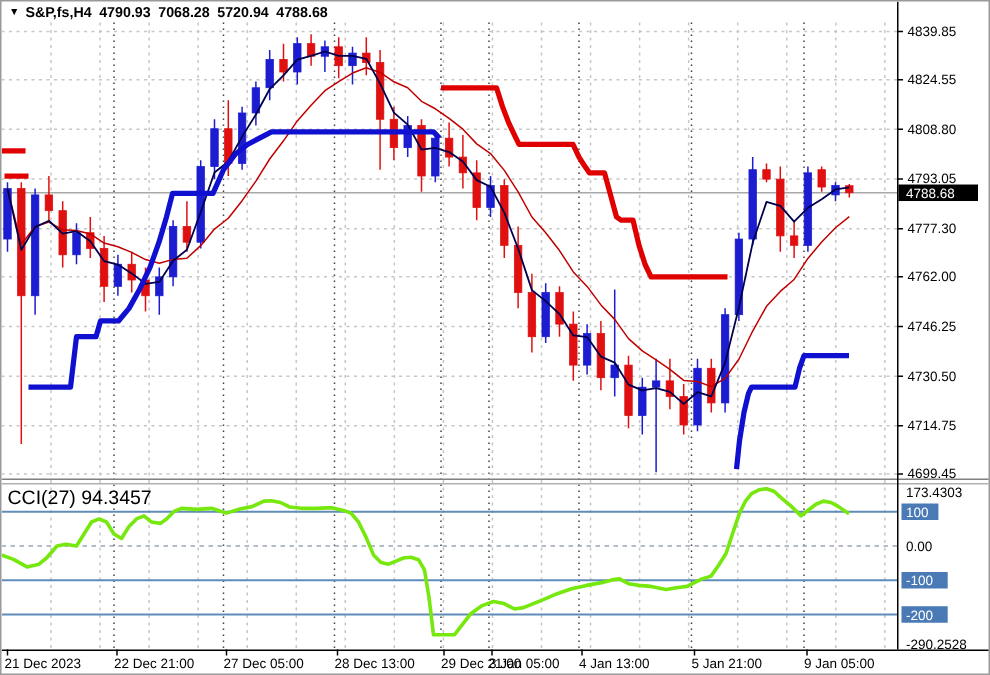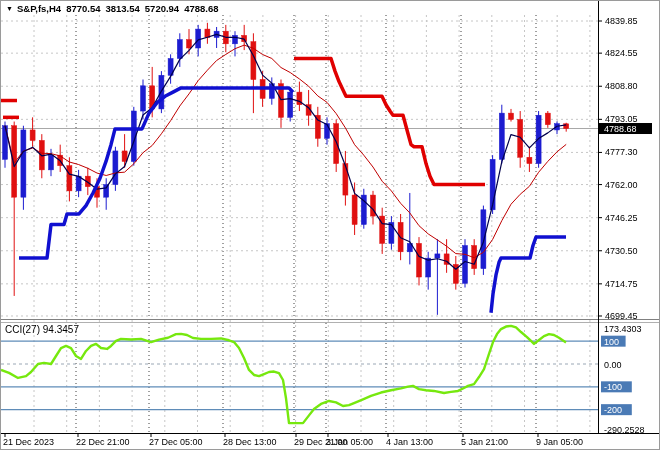--- a/index.html
+++ b/index.html
@@ -3,21 +3,21 @@
 <meta charset="utf-8">
 <style>
   html,body{margin:0;padding:0;background:#fff;}
   #wrap{position:relative;width:660px;height:450px;background:#fff;border:1px solid #9a9a9a;
         box-sizing:border-box;overflow:hidden;font-family:"Liberation Sans",sans-serif;}
   svg{position:absolute;left:0;top:0;}
   #title{position:absolute;left:5px;top:2px;font-size:9.5px;font-weight:700;color:#000;
          letter-spacing:0;white-space:nowrap;}
   #title .tri{font-size:7px;position:relative;top:-1px;margin-right:4px;}
   #title span.num{margin-left:5px;}
-  #ccilabel{position:absolute;left:4px;top:323px;font-size:10px;color:#000;white-space:nowrap;}
+  #ccilabel{position:absolute;left:4px;top:323px;font-size:13px;color:#000;white-space:nowrap;}
   .axlabel{font-size:9px;fill:#000;font-family:"Liberation Sans",sans-serif;}
   .tagtext{font-size:9px;fill:#fff;font-family:"Liberation Sans",sans-serif;}
 </style>
 </head>
 <body>
 
 <div id="wrap">
   <svg id="chart" width="660" height="450">
       <defs>
         <clipPath id="mainclip">
@@ -394,18 +394,18 @@
         <text x="325" y="444" class="axlabel">3 Jan 05:00</text>
         <line x1="387" y1="432" x2="387" y2="436" stroke="#000" stroke-width="1"></line>
         <text x="385" y="444" class="axlabel">4 Jan 13:00</text>
         <line x1="462" y1="432" x2="462" y2="436" stroke="#000" stroke-width="1"></line>
         <text x="460" y="444" class="axlabel">5 Jan 21:00</text>
         <line x1="537" y1="432" x2="537" y2="436" stroke="#000" stroke-width="1"></line>
         <text x="535" y="444" class="axlabel">9 Jan 05:00</text>
       </g>
     </svg>
   <div id="title">
-    <span class="tri">▼</span><span>S&amp;P,fs,H4</span><span class="num">8770.54</span><span class="num">3813.54</span><span class="num">5720.94</span><span class="num">4788.68</span>
+    <span class="tri">▼</span><span>S&amp;P,fs,H4</span><span class="num">4790.93</span><span class="num">7068.28</span><span class="num">5720.94</span><span class="num">4788.68</span>
   </div>
   <div id="ccilabel">
     <span>CCI(27)</span>&nbsp;<span>94.3457</span>
   </div>
 </div>
 
 </body></html>

